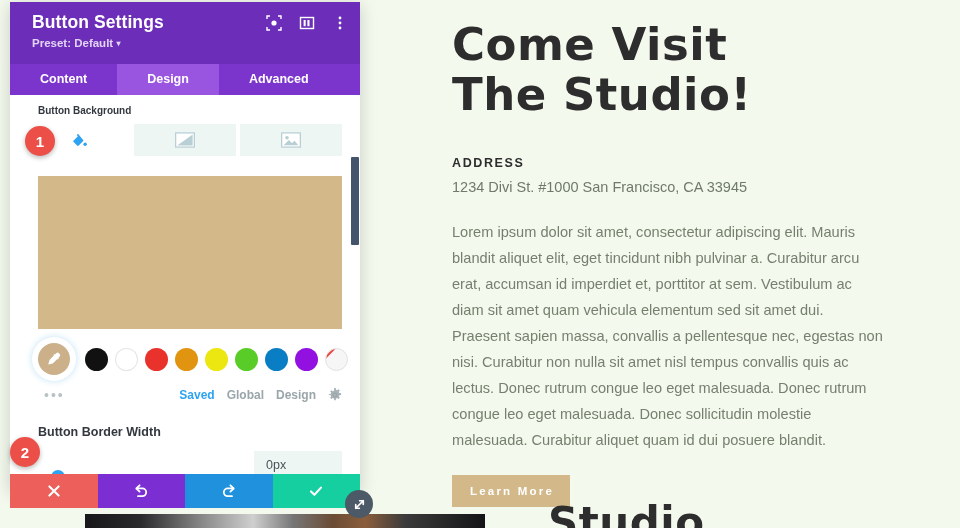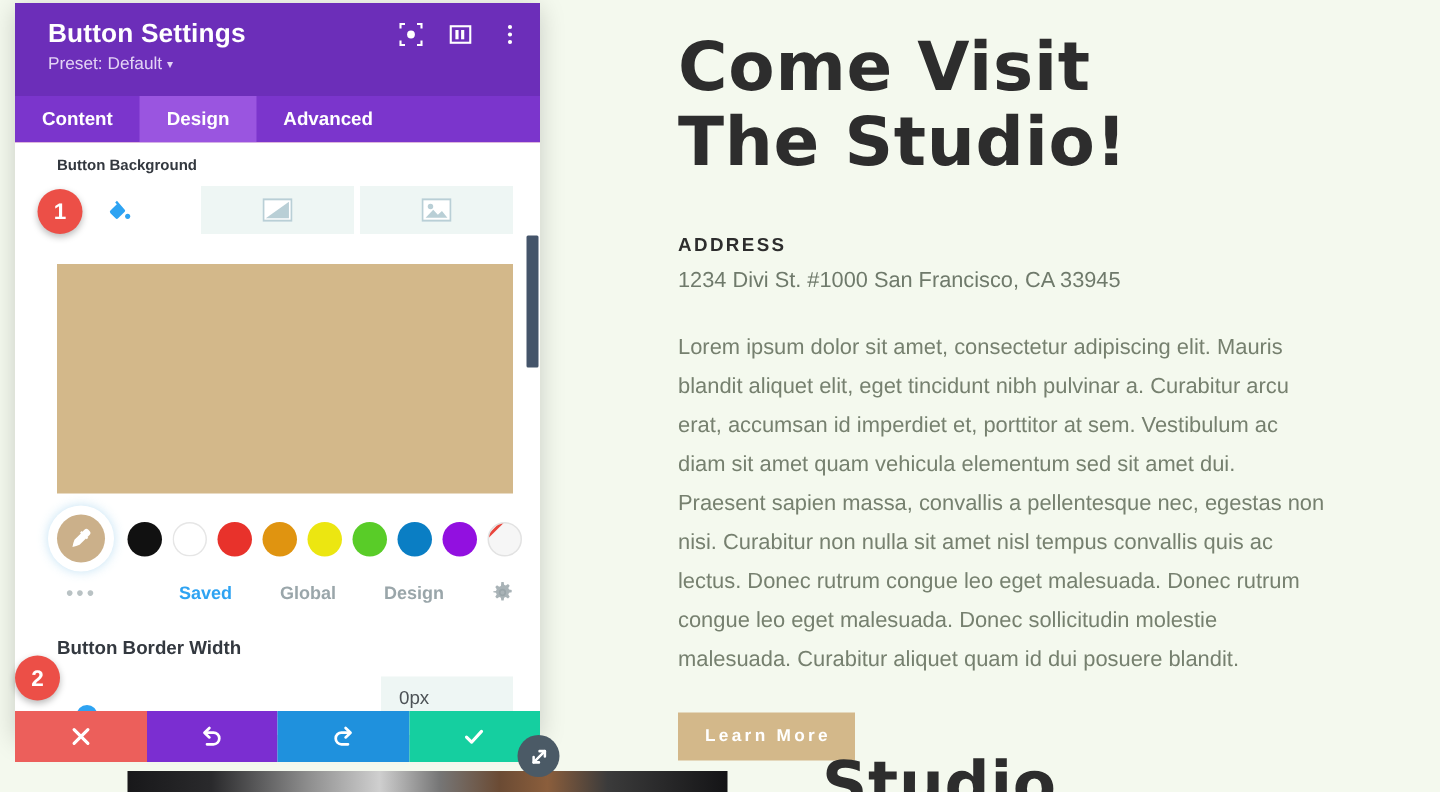--- a/index.html
+++ b/index.html
@@ -87,32 +87,32 @@
   .modal-head {
     background: #6c2eb9;
     height: 62px;
     position: relative;
     padding: 10px 14px 0 22px;
   }
   .modal-title {
     color: #fff; font-size: 17.5px; font-weight: 700; letter-spacing: 0.1px;
   }
   .modal-preset {
-    color: #e3d3f5; font-size: 11.5px; margin-top: 4px; font-weight: 400;
+    color: #e3d3f5; font-size: 11.5px; margin-top: 4px; font-weight: 700;
   }
   .caret { font-size: 8px; vertical-align: middle; }
   .head-icons {
     position: absolute; right: 12px; top: 13px; display: flex; gap: 17px; align-items: center;
   }
   .hicon { width: 16px; height: 16px; display: block; cursor: pointer; }
 
   .tabs { display: flex; background: #7b35cc; height: 31px; }
   .tab {
     flex: 0 0 auto;
-    padding: 0 18px;
+    padding: 0 30px;
     height: 31px; line-height: 31px;
     color: #fff; font-size: 12.5px; font-weight: 600;
     cursor: pointer;
   }
   .tab.active { background: #9a55e0; }
 
   .modal-body {
     position: relative;
     height: calc(100% - 93px);
     background: #fff;
@@ -165,21 +165,21 @@
     background: #e8453c; transform: rotate(45deg) translateX(-50%); transform-origin: top left;
   }
   .sw-white { background: #ffffff; box-shadow: inset 0 0 0 1px #e6e6e6; }
 
   .swatch-meta {
     display: flex; align-items: center;
     padding: 9px 18px 0 34px;
     font-size: 12px;
   }
   .dots { color: #b9c2c4; letter-spacing: 2px; font-size: 14px; cursor: pointer; }
-  .meta-right { margin-left: auto; display: flex; align-items: center; gap: 32px; justify-content: flex-end; }
+  .meta-right { margin-left: auto; display: flex; align-items: center; gap: 12px; justify-content: flex-end; }
   .meta-link { color: #9aa6aa; cursor: pointer; font-weight: 600; font-size: 12px; }
   .meta-link.active { color: #2ea3f2; }
 
   .slider-label { font-size: 12.5px; color: #33383f; font-weight: 600; padding: 22px 0 0 28px; }
   .slider-row { display: flex; align-items: flex-end; padding: 12px 18px 0 28px; gap: 14px; }
   .track {
     flex: 1; height: 3px; background: #e4eaea; position: relative; border-radius: 2px;
   }
   .knob {
     position: absolute; left: 10%; top: 50%; transform: translate(-50%,-50%);

